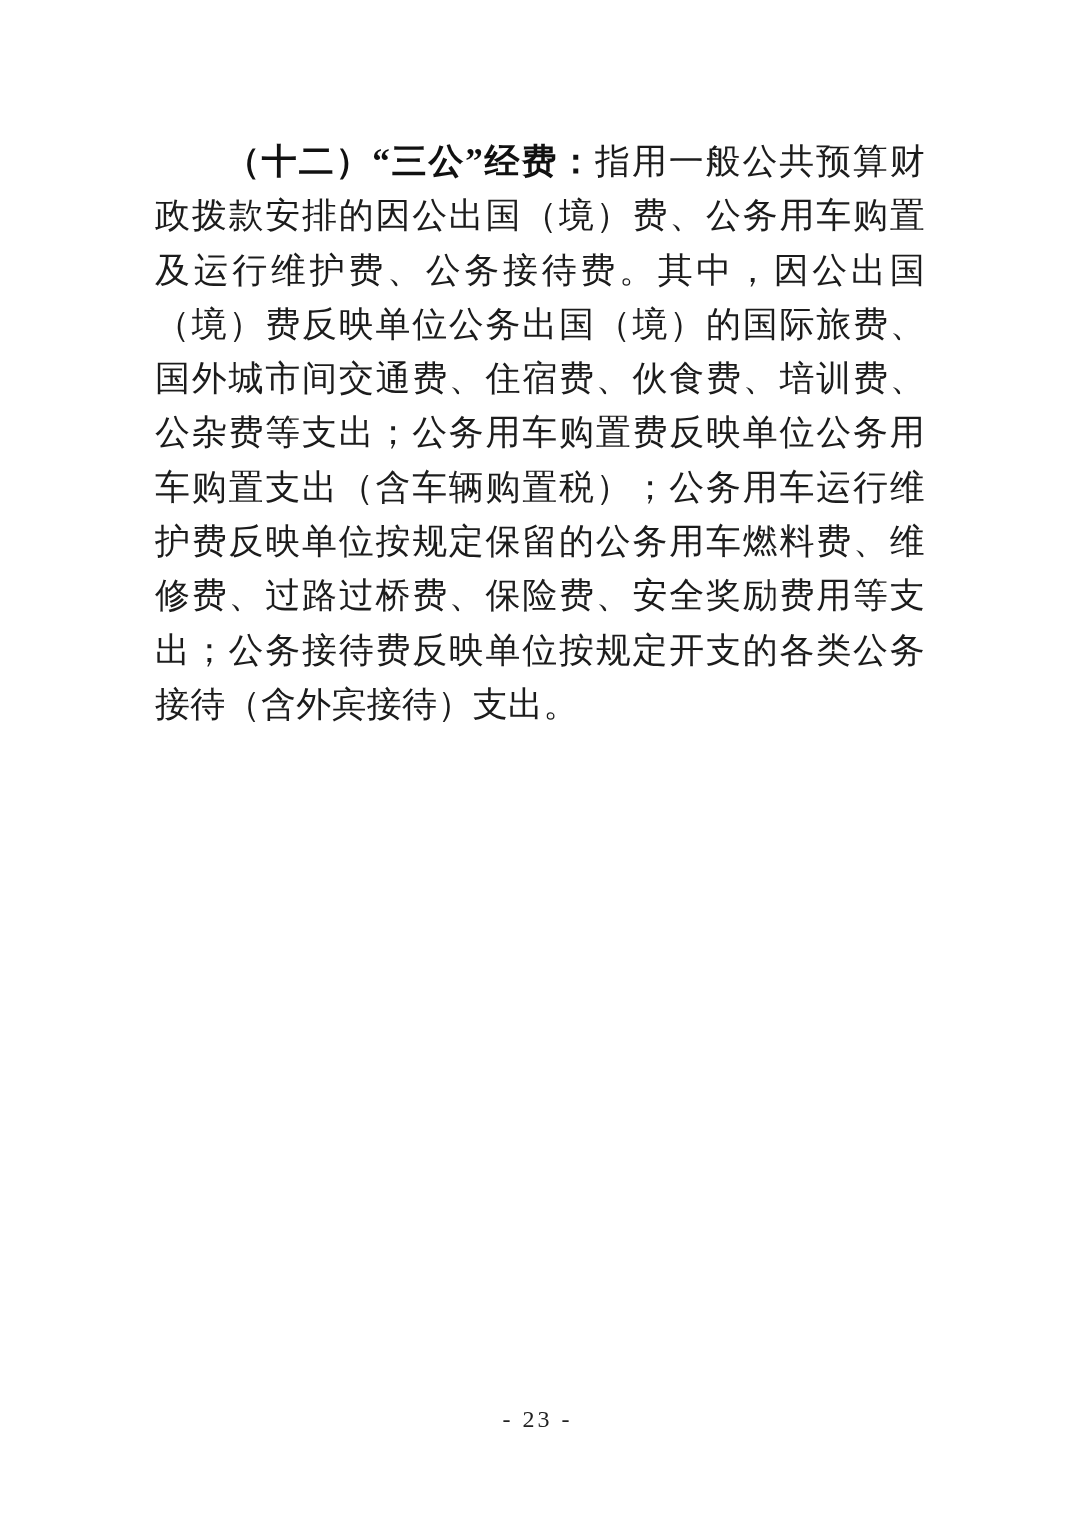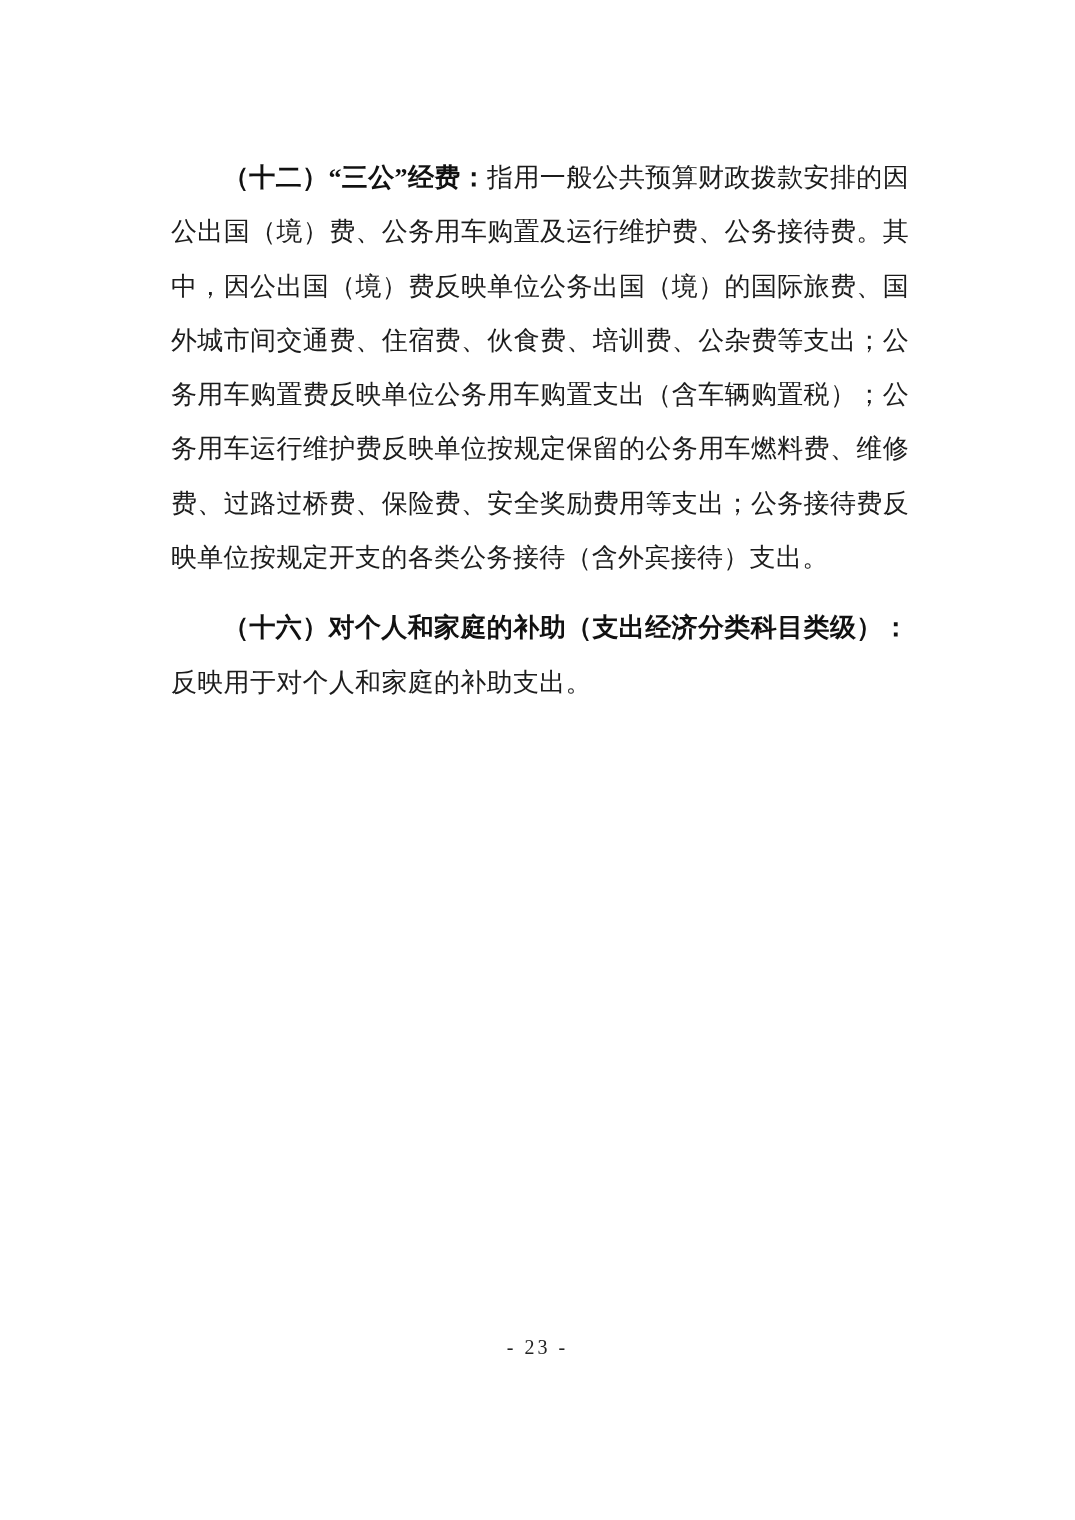--- a/index.html
+++ b/index.html
@@ -15,59 +15,58 @@
     overflow: hidden;
     font-family: "Liberation Serif", "DejaVu Serif", serif;
   }
   .content {
     position: absolute;
     left: 155px;
     top: 135px;
     width: 770px;
   }
   .para {
-    margin: 16px;
+    margin: 0;
     padding: 0;
-    font-size: 26px;
+    font-size: 35px;
     line-height: 54.3px;
     color: #1c1c1c;
     text-align: justify;
     text-justify: inter-ideograph;
     text-indent: 2em;
     letter-spacing: 0.3px;
     word-break: break-all;
   }
   .para-heading {
     font-weight: 700;
     color: #111111;
   }
   .para-body {
     font-weight: 400;
   }
   .footer {
     position: absolute;
     left: 0;
     width: 1075px;
-    top: 1334px;
+    top: 1406px;
     text-align: center;
-    font-size: 20px;
+    font-size: 24px;
     line-height: 26px;
     color: #222222;
     letter-spacing: 3px;
   }
 </style>
 </head>
 <body>
 
 <div class="page">
   <div class="content">
 
     <p class="para"><strong class="para-heading">（十二）“三公”经费：</strong><span class="para-body">指用一般公共预算财政拨款安排的因公出国（境）费、公务用车购置及运行维护费、公务接待费。其中，因公出国（境）费反映单位公务出国（境）的国际旅费、国外城市间交通费、住宿费、伙食费、培训费、公杂费等支出；公务用车购置费反映单位公务用车购置支出（含车辆购置税）；公务用车运行维护费反映单位按规定保留的公务用车燃料费、维修费、过路过桥费、保险费、安全奖励费用等支出；公务接待费反映单位按规定开支的各类公务接待（含外宾接待）支出。</span></p>
 
 
 
 
-    <p class="para"><strong class="para-heading">（十六）对个人和家庭的补助（支出经济分类科目类级）：</strong><span class="para-body">反映用于对个人和家庭的补助支出。</span></p>
 
   </div>
 
   <div class="footer">- 23 -</div>
 </div>
 
 </body></html>

